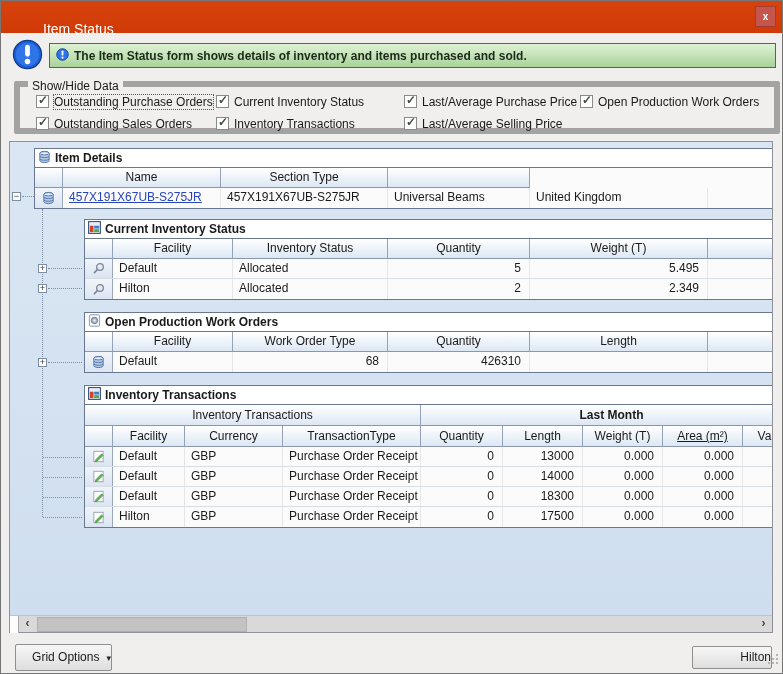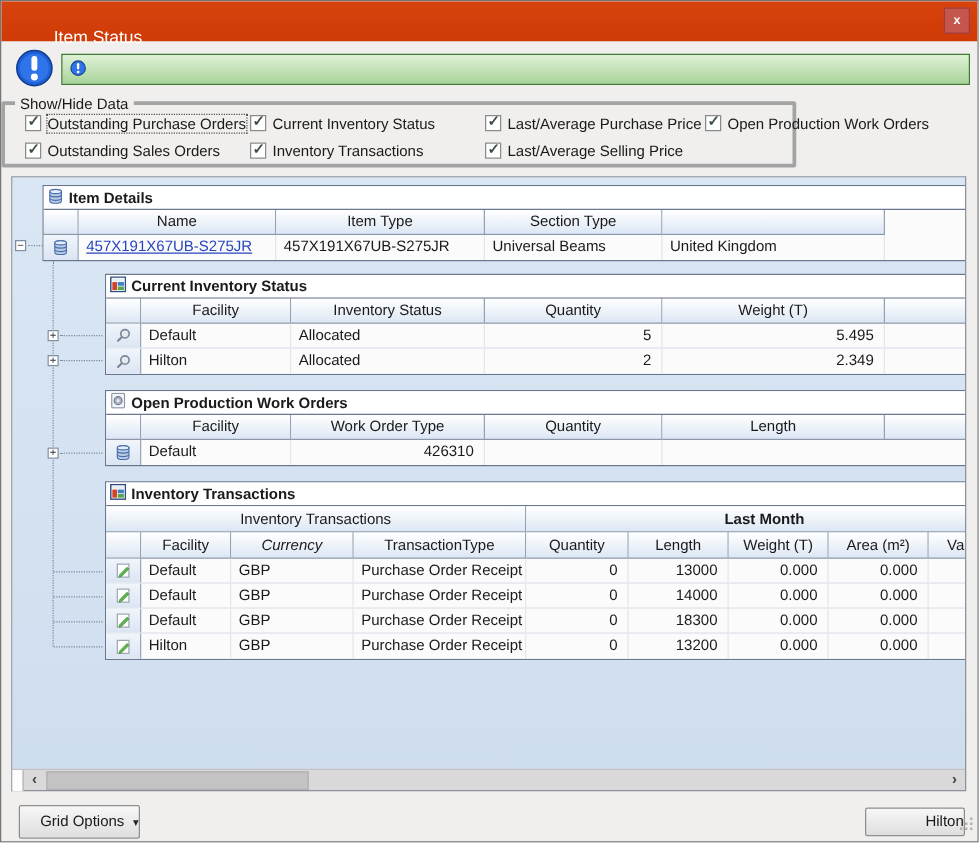--- a/index.html
+++ b/index.html
@@ -20,22 +20,22 @@
               cursor:default; }
 
   
   .big-info { position:absolute; left:11px; top:38px; width:31px; height:31px; }
   .banner { position:absolute; left:48px; top:42px; width:727px; height:25px;
             border:1px solid #3d7a33; background:linear-gradient(#dff2d6,#a8d399);
             display:flex; align-items:center; padding-left:6px; gap:5px; }
   .banner .txt { font-weight:bold; color:#1d2b1a; }
 
   
-  .groupbox { position:absolute; left:0; top:80px; width:636px; height:53px;
-              border:3px solid #a3a3a3; border-radius:2px; }
+  .groupbox { position:absolute; left:13px; top:80px; width:766px; height:53px;
+              border:6px solid #a3a3a3; border-radius:2px; }
   .groupbox .legend { position:absolute; top:-8px; left:8px; background:#f0efed;
                       padding:0 4px; color:#1a1a1a; }
   .cb { position:absolute; display:flex; align-items:center; gap:5px; height:15px; }
   .cb .box { width:13px; height:13px; background:#fff; border:1px solid #8a8a8a;
              position:relative; flex:0 0 13px; }
   .cb .box span { position:absolute; left:1px; top:-3px; font-size:12px;
                   font-weight:bold; color:#3e4e45; }
   .cb .lbl { white-space:nowrap; }
   .cb .lbl.focused { outline:1px dotted #555; }
 
@@ -117,20 +117,21 @@
   </span>
 
   <div class="banner">
     <span>
       <svg width="13" height="13" viewBox="0 0 14 14">
         <circle cx="7" cy="7" r="6.2" fill="#2f74e8" stroke="#11408f"></circle>
         <rect x="6" y="2.6" width="2" height="5.6" rx="1" fill="#fff"></rect>
         <circle cx="7" cy="10.4" r="1.2" fill="#fff"></circle>
       </svg>
     </span>
+    <span class="txt">The Item Status form shows details of inventory and items purchased and sold.</span>
   </div>
 
   <div class="groupbox">
     <span class="legend">Show/Hide Data</span>
 
     <div class="cb" style="left:16px; top:7px;">
       <span class="box">
           <span>✓</span>
         </span>
       <span class="lbl focused">Outstanding Purchase Orders</span>
@@ -199,21 +200,20 @@
               <path fill="#b9cce6" stroke="#4a6ea9" d="M2 3c0-1.1 2.2-2 5-2s5 .9 5 2v8c0 1.1-2.2 2-5 2s-5-.9-5-2z"></path>
               <ellipse cx="7" cy="3" rx="5" ry="1.8" fill="#e4edf9" stroke="#4a6ea9"></ellipse>
               <path d="M2 6.4c1 .8 2.8 1.2 5 1.2s4-.4 5-1.2M2 9.3c1 .8 2.8 1.2 5 1.2s4-.4 5-1.2" stroke="#4a6ea9" fill="none"></path>
             </svg>
           </span>
           <span>Item Details</span>
         </div>
         <div class="grid hrow" style="grid-template-columns:28px 158px 167px 142px 178px 200px;">
           <div class="hc"></div>
           <div class="hc">Name</div>
-          <div class="hc">Item Type</div>
           <div class="hc">Section Type</div>
           <div class="hc"></div>
         </div>
         <div class="grid drow" style="grid-template-columns:28px 158px 167px 142px 178px 200px;">
           <div class="ic">
             <svg width="13" height="14" viewBox="0 0 14 14">
               <path fill="#b9cce6" stroke="#4a6ea9" d="M2 3c0-1.1 2.2-2 5-2s5 .9 5 2v8c0 1.1-2.2 2-5 2s-5-.9-5-2z"></path>
               <ellipse cx="7" cy="3" rx="5" ry="1.8" fill="#e4edf9" stroke="#4a6ea9"></ellipse>
               <path d="M2 6.4c1 .8 2.8 1.2 5 1.2s4-.4 5-1.2M2 9.3c1 .8 2.8 1.2 5 1.2s4-.4 5-1.2" stroke="#4a6ea9" fill="none"></path>
             </svg>
@@ -295,20 +295,21 @@
         </div>
         <div class="grid drow" style="grid-template-columns:28px 120px 155px 142px 178px 200px;">
           <div class="ic">
             <svg width="13" height="14" viewBox="0 0 14 14">
               <path fill="#b9cce6" stroke="#4a6ea9" d="M2 3c0-1.1 2.2-2 5-2s5 .9 5 2v8c0 1.1-2.2 2-5 2s-5-.9-5-2z"></path>
               <ellipse cx="7" cy="3" rx="5" ry="1.8" fill="#e4edf9" stroke="#4a6ea9"></ellipse>
               <path d="M2 6.4c1 .8 2.8 1.2 5 1.2s4-.4 5-1.2M2 9.3c1 .8 2.8 1.2 5 1.2s4-.4 5-1.2" stroke="#4a6ea9" fill="none"></path>
             </svg>
           </div>
           <div class="tc">Default</div>
+          <div class="nc">68</div>
           <div class="nc">426310</div>
           <div class="tc"></div>
         </div>
       </div>
 
       <div class="tbl" style="left:74px; top:243px; width:718px;">
         <div class="band">
           <span>
             <svg width="13" height="13" viewBox="0 0 14 14">
               <rect x="0.7" y="0.7" width="12.6" height="12.6" fill="#fff" stroke="#2c4a7c" stroke-width="1.2"></rect>
@@ -320,26 +321,26 @@
           </span>
           <span>Inventory Transactions</span>
         </div>
         <div class="grid hrow" style="grid-template-columns:336px 382px; height:21px;">
           <div class="hc" style="line-height:20px;">Inventory Transactions</div>
           <div class="hc grp-bold" style="line-height:20px;">Last Month</div>
         </div>
         <div class="grid hrow" style="grid-template-columns:28px 72px 98px 138px 82px 80px 80px 80px 60px; height:21px;">
           <div class="hc" style="line-height:20px;"></div>
           <div class="hc" style="line-height:20px;">Facility</div>
-          <div class="hc" style="line-height:20px;font-style:italic;">Currency</div>
+          <div class="hc" style="line-height:20px;">Currency</div>
           <div class="hc" style="line-height:20px;">TransactionType</div>
           <div class="hc" style="line-height:20px;">Quantity</div>
           <div class="hc" style="line-height:20px;">Length</div>
           <div class="hc" style="line-height:20px;">Weight (T)</div>
-          <div class="hc" style="line-height:20px;">Area (m²)</div>
+          <div class="hc" style="line-height:20px;text-decoration:underline;">Area (m²)</div>
           <div class="hc" style="line-height:20px;">Value</div>
         </div>
 
         <div class="grid drow" style="grid-template-columns:28px 72px 98px 138px 82px 80px 80px 80px 60px;">
           <div class="ic">
             <svg width="13" height="13" viewBox="0 0 14 14">
               <rect x="2" y="1.4" width="10" height="11.2" fill="#fff" stroke="#98a2b0"></rect>
               <path d="M4 10.5 10.4 4.1l1.6 1.6L5.6 12.1l-2.1.5z" fill="#5cb54e" stroke="#3c8a32" stroke-width="0.6"></path>
             </svg>
           </div>
@@ -388,21 +389,21 @@
           <div class="ic">
             <svg width="13" height="13" viewBox="0 0 14 14">
               <rect x="2" y="1.4" width="10" height="11.2" fill="#fff" stroke="#98a2b0"></rect>
               <path d="M4 10.5 10.4 4.1l1.6 1.6L5.6 12.1l-2.1.5z" fill="#5cb54e" stroke="#3c8a32" stroke-width="0.6"></path>
             </svg>
           </div>
           <div class="tc">Hilton</div>
           <div class="tc">GBP</div>
           <div class="tc">Purchase Order Receipt</div>
           <div class="nc">0</div>
-          <div class="nc">13200</div>
+          <div class="nc">17500</div>
           <div class="nc">0.000</div>
           <div class="nc">0.000</div>
           <div class="nc"></div>
         </div>
       </div>
     </div>
 
     <div class="hscroll">
       <div class="hs-corner"></div>
       <div class="hs-btn">‹</div>

